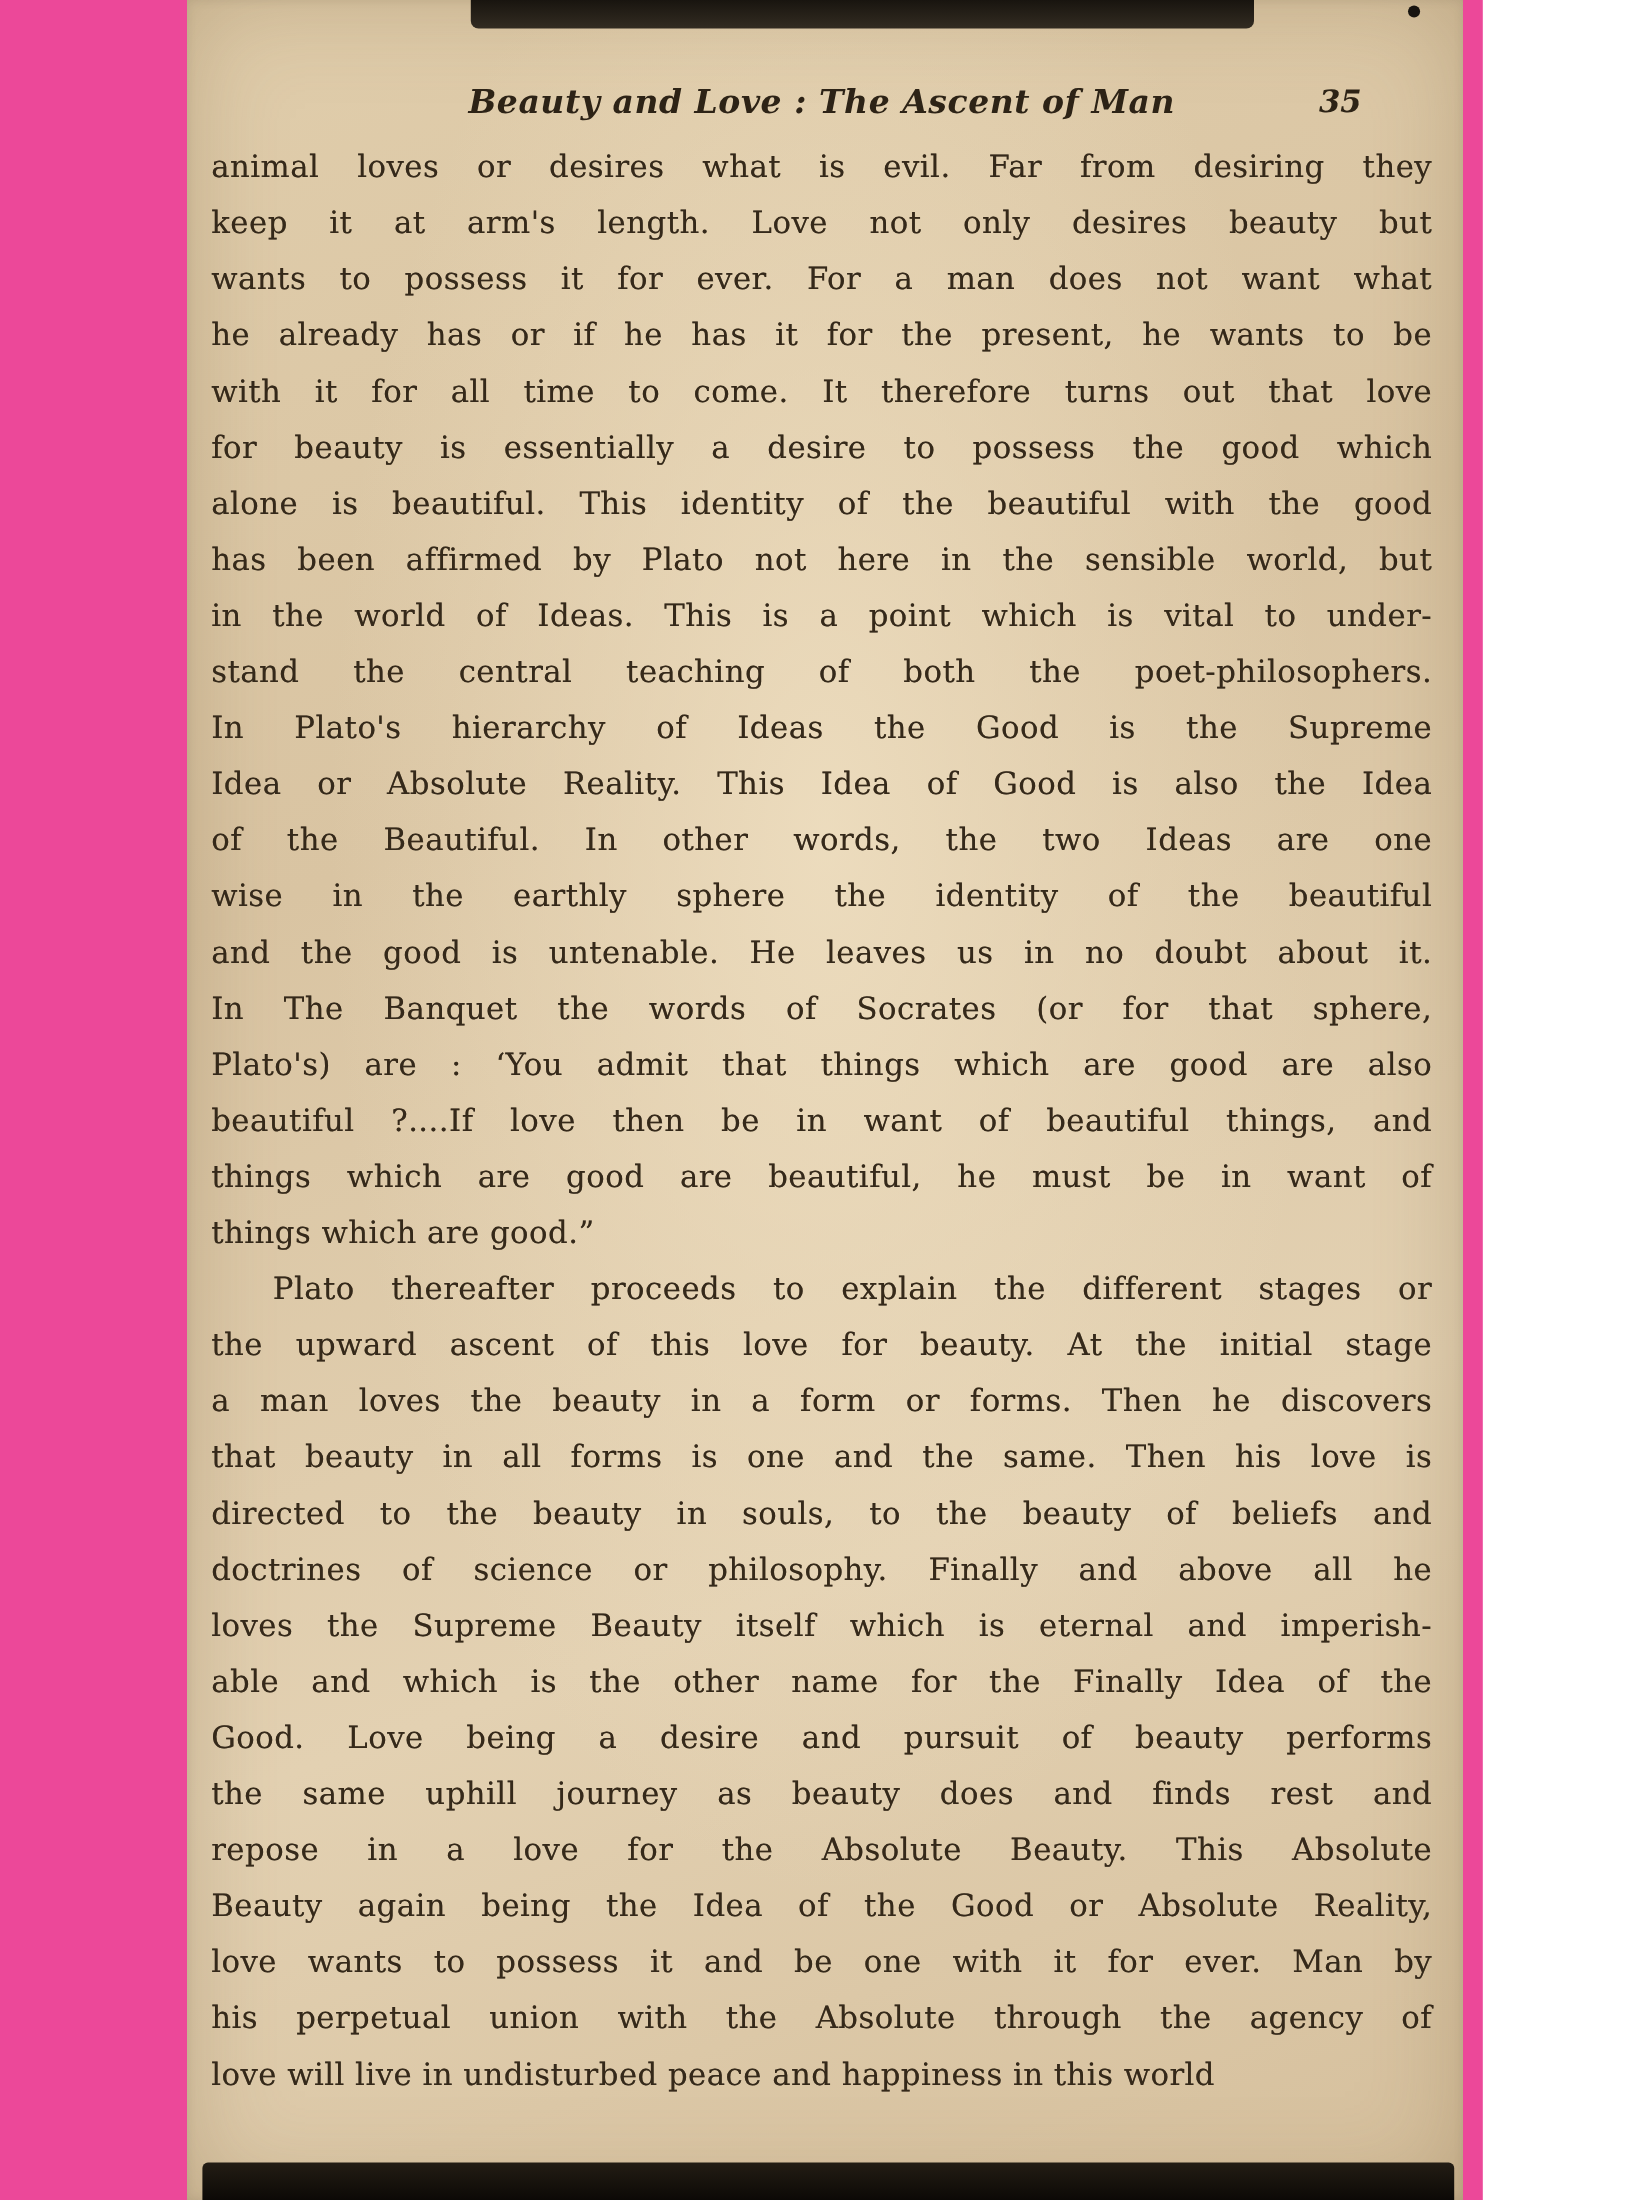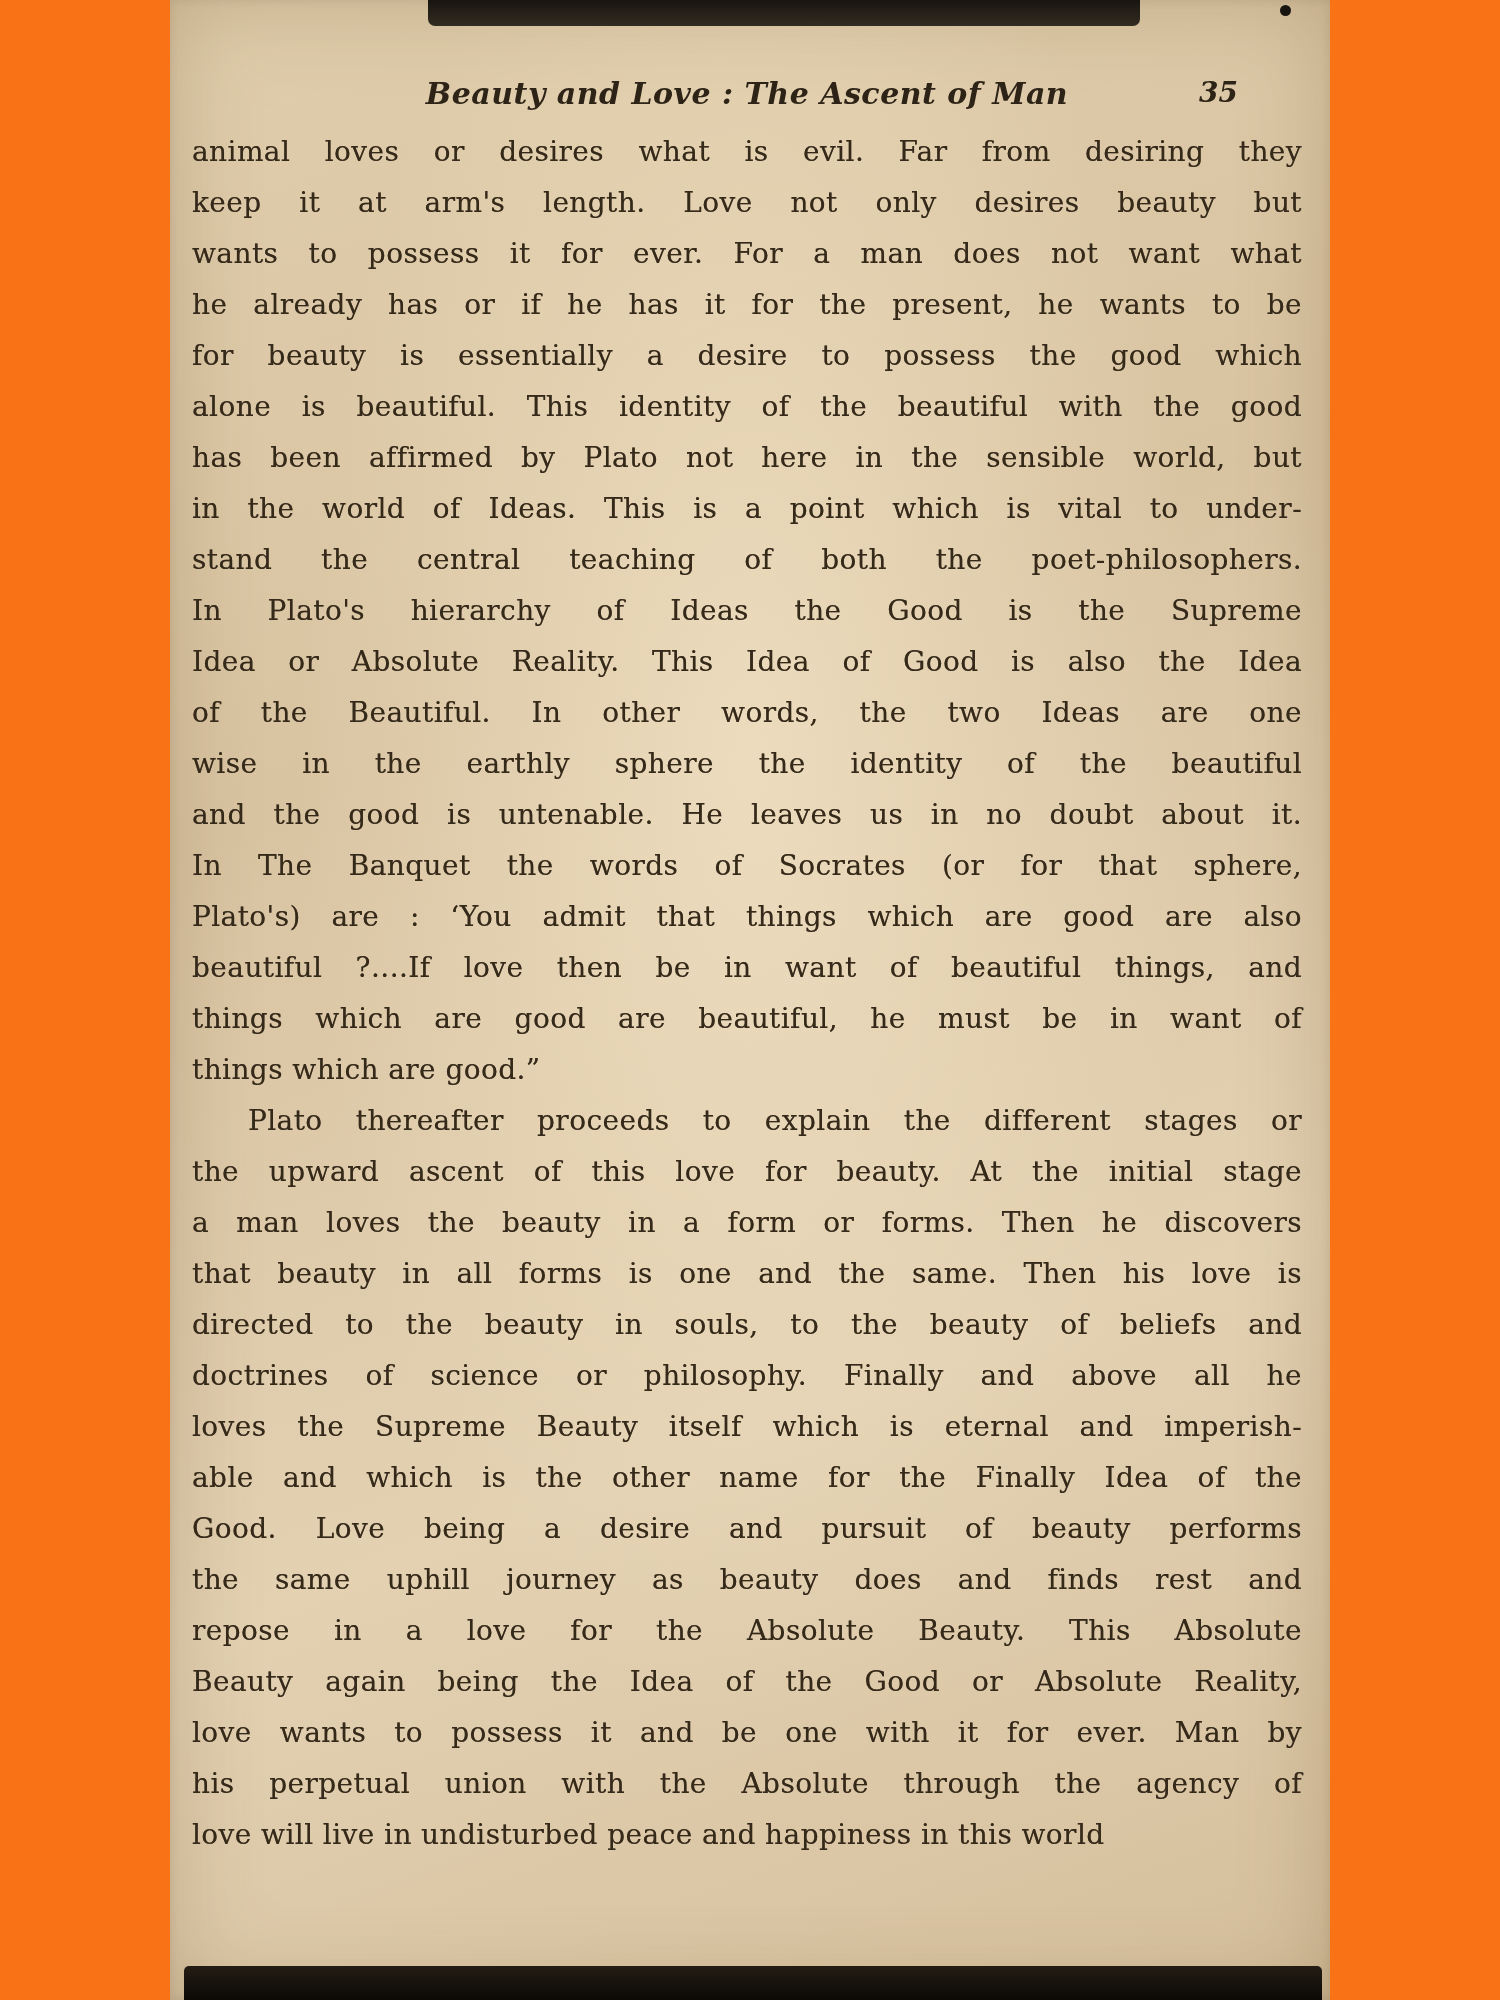--- a/index.html
+++ b/index.html
@@ -2,23 +2,23 @@
 <html><head>
 <meta charset="utf-8">
 <style>
   html, body {
     margin: 0;
     padding: 0;
     background: #ffffff;
   }
   .canvas {
     position: relative;
-    width: 1500px;
+    width: 1348px;
     height: 2000px;
-    background: #f97316;
+    background: #ec4899;
     overflow: hidden;
     font-family: "DejaVu Serif", serif;
   }
   .page {
     position: absolute;
     left: 170px;
     top: 0;
     width: 1160px;
     height: 2000px;
     background:
@@ -113,20 +113,21 @@
       <div class="running-title">Beauty and Love : The Ascent of Man</div>
       <div class="page-number">35</div>
     </div>
 
     <div class="body-text">
         <div class="paragraph">
           <div class="line">animal loves or desires what is evil.  Far from desiring they</div>
           <div class="line">keep it at arm's length.  Love not only desires beauty but</div>
           <div class="line">wants to possess it for ever.  For a man does not want what</div>
           <div class="line">he already has or if he has it for the present, he wants to be</div>
+          <div class="line">with it for all time to come.  It therefore turns out that love</div>
           <div class="line">for beauty is essentially a desire to possess the good which</div>
           <div class="line">alone is beautiful.  This identity of the beautiful with the good</div>
           <div class="line">has been affirmed by Plato not here in the sensible world, but</div>
           <div class="line">in the world of Ideas.  This is a point which is vital to under-</div>
           <div class="line">stand the central teaching of both the poet-philosophers.</div>
           <div class="line">In Plato's hierarchy of Ideas the Good is the Supreme</div>
           <div class="line">Idea or Absolute Reality.  This Idea of Good is also the Idea</div>
           <div class="line">of the Beautiful.  In other words, the two Ideas are one</div>
           <div class="line">wise in the earthly sphere the identity of the beautiful</div>
           <div class="line">and the good is untenable.  He leaves us in no doubt about it.</div>

